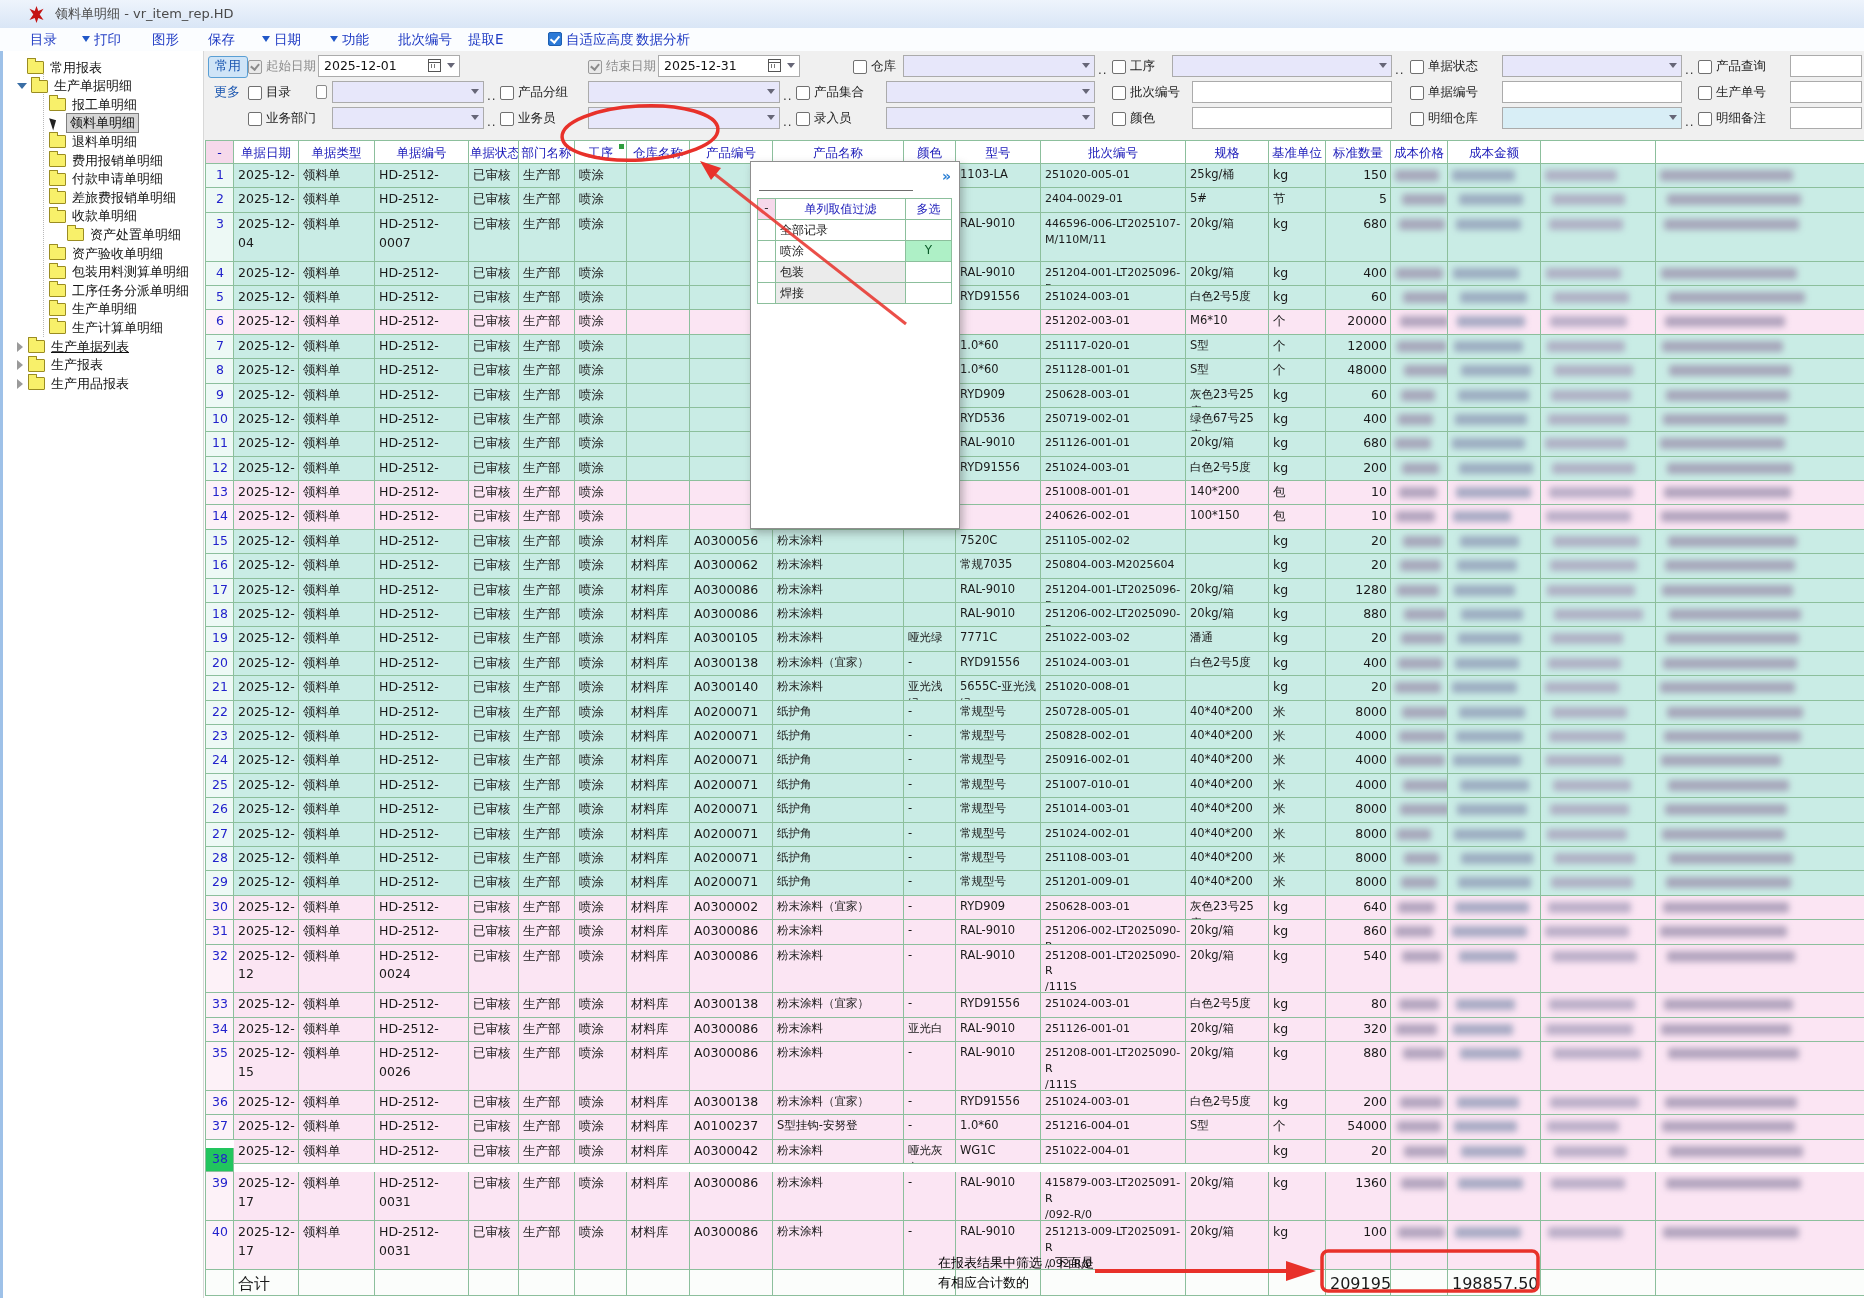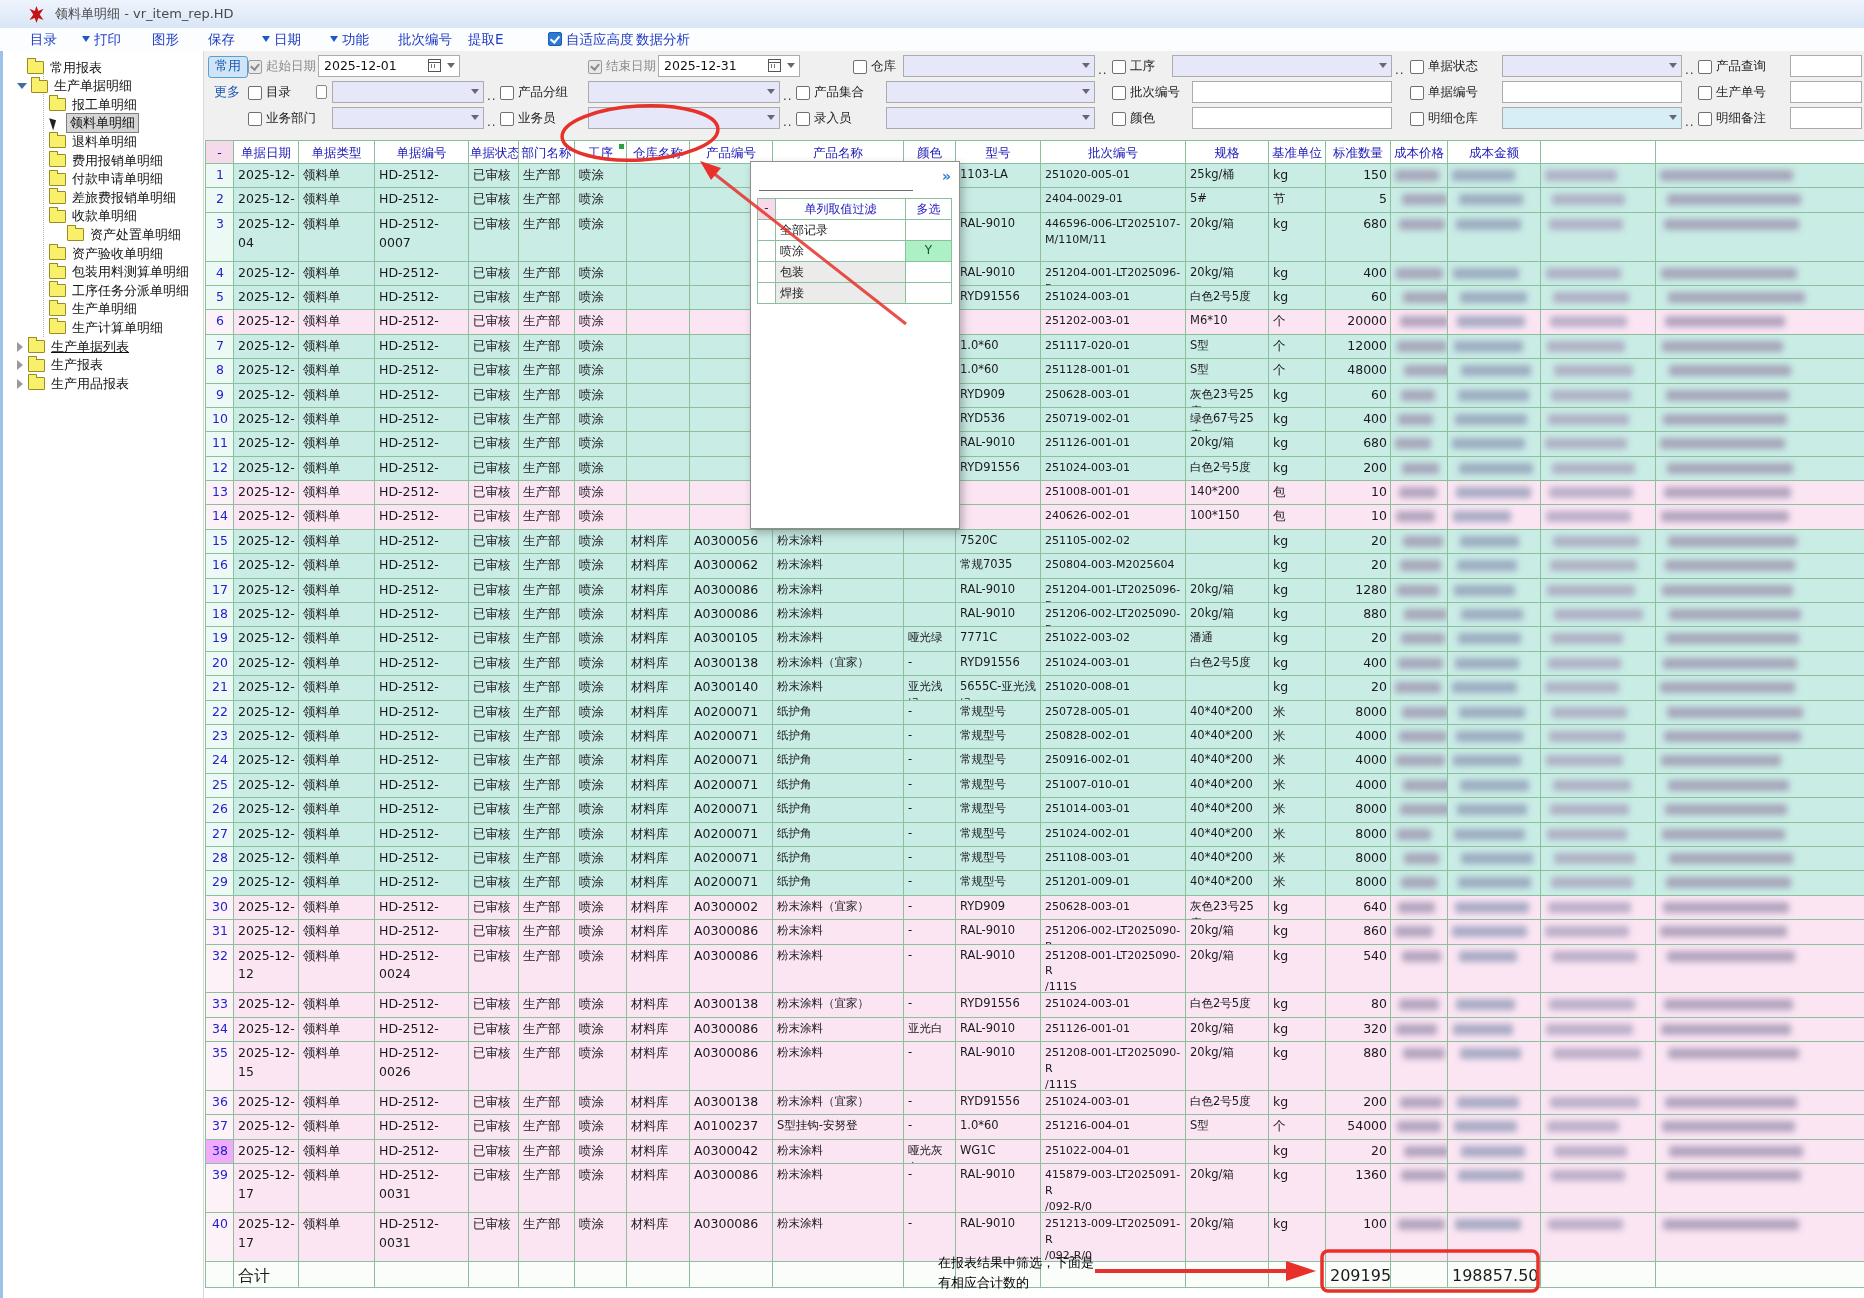--- a/index.html
+++ b/index.html
@@ -1163,21 +1163,21 @@
       <div class="tcell c-batch" style="width: 145px; height: 24.4px; background: rgb(251, 229, 243);">251216-004-01</div>
       <div class="tcell c-small" style="width: 83px; height: 24.4px; background: rgb(251, 229, 243);">S型</div>
       <div class="tcell" style="width: 57px; height: 24.4px; background: rgb(251, 229, 243);">个</div>
       <div class="tcell c-num" style="width: 65px; height: 24.4px; background: rgb(251, 229, 243);">54000</div>
       <div class="tcell" style="width: 57px; height: 24.4px; background: rgb(251, 229, 243);"><span class="blurblob" style="width: 44px; background: rgb(155, 144, 173); margin-left: 2px;"></span></div>
       <div class="tcell" style="width: 93px; height: 24.4px; background: rgb(251, 229, 243);"><span class="blurblob" style="width: 63px; background: rgb(142, 152, 181); margin-left: 2px;"></span></div>
       <div class="tcell" style="width: 115px; height: 24.4px; background: rgb(251, 229, 243);"><span class="blurblob" style="width: 72px; background: rgb(167, 158, 187); margin-left: 2px;"></span></div>
       <div class="tcell" style="width: 209px; height: 24.4px; background: rgb(251, 229, 243);"><span class="blurblob" style="width: 133px; background: rgb(155, 144, 173); margin-left: 2px;"></span></div>
     </div>
     <div class="trow">
-      <div class="tcell c-idx" style="width: 28px; height: 24.4px; background: #f0abfc;">38</div>
+      <div class="tcell c-idx" style="width: 28px; height: 24.4px; background: #22c55e; margin-top: 8px;">38</div>
       <div class="tcell" style="width: 65px; height: 24.4px; background: rgb(251, 229, 243);">2025-12-17</div>
       <div class="tcell" style="width: 76px; height: 24.4px; background: rgb(251, 229, 243);">领料单</div>
       <div class="tcell" style="width: 94px; height: 24.4px; background: rgb(251, 229, 243);">HD-2512-0031</div>
       <div class="tcell" style="width: 50px; height: 24.4px; background: rgb(251, 229, 243);">已审核</div>
       <div class="tcell" style="width: 56px; height: 24.4px; background: rgb(251, 229, 243);">生产部</div>
       <div class="tcell" style="width: 52px; height: 24.4px; background: rgb(251, 229, 243);">喷涂</div>
       <div class="tcell" style="width: 63px; height: 24.4px; background: rgb(251, 229, 243);">材料库</div>
       <div class="tcell" style="width: 83px; height: 24.4px; background: rgb(251, 229, 243);">A0300042</div>
       <div class="tcell c-small" style="width: 131px; height: 24.4px; background: rgb(251, 229, 243);">粉末涂料</div>
       <div class="tcell c-small" style="width: 52px; height: 24.4px; background: rgb(251, 229, 243);">哑光灰白</div>

